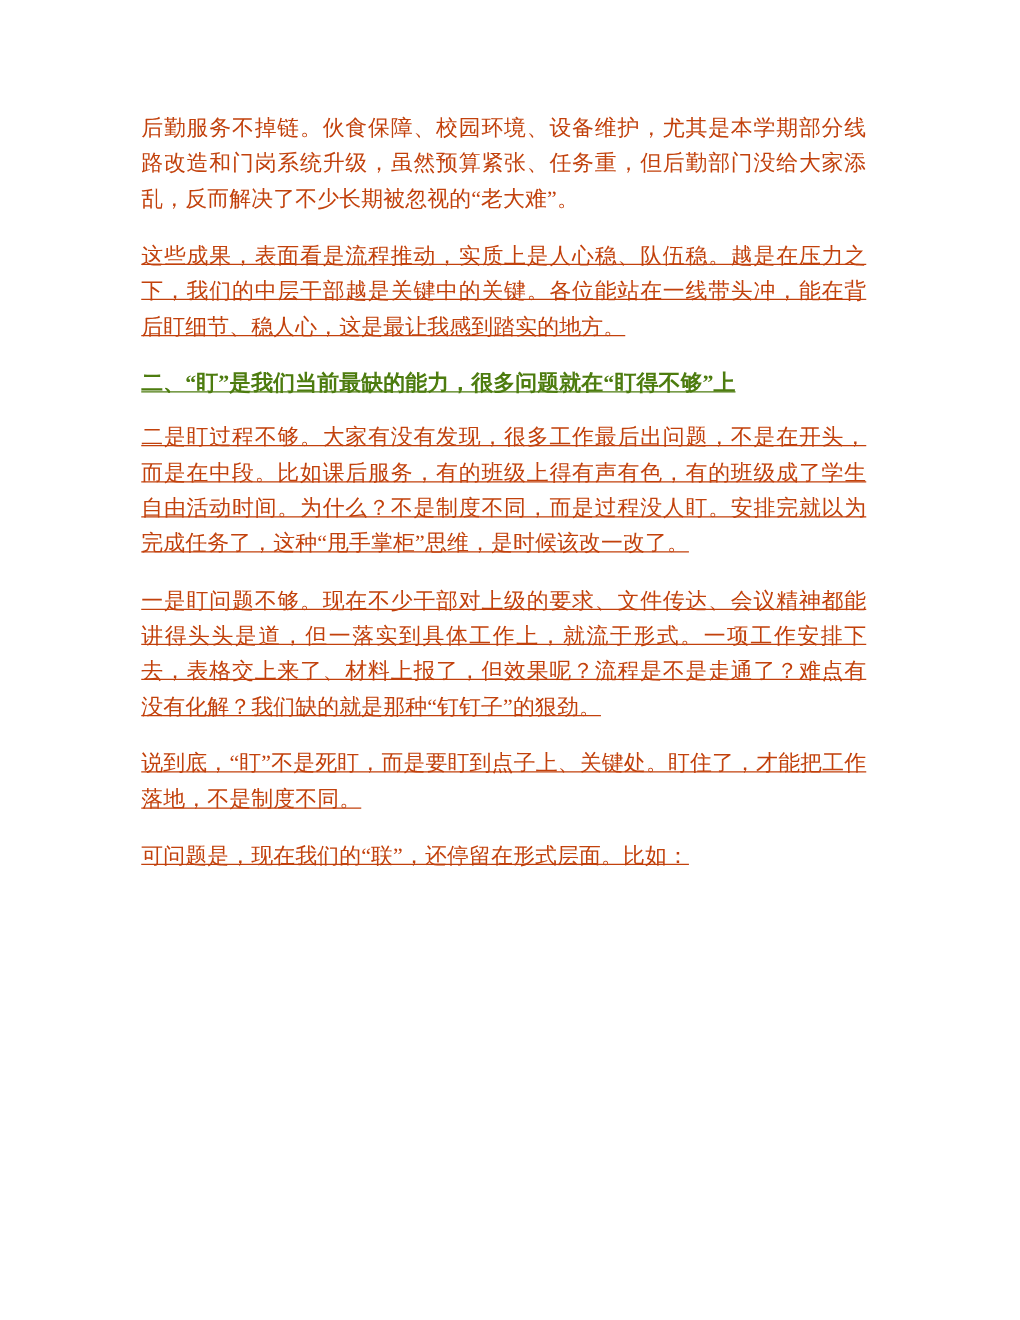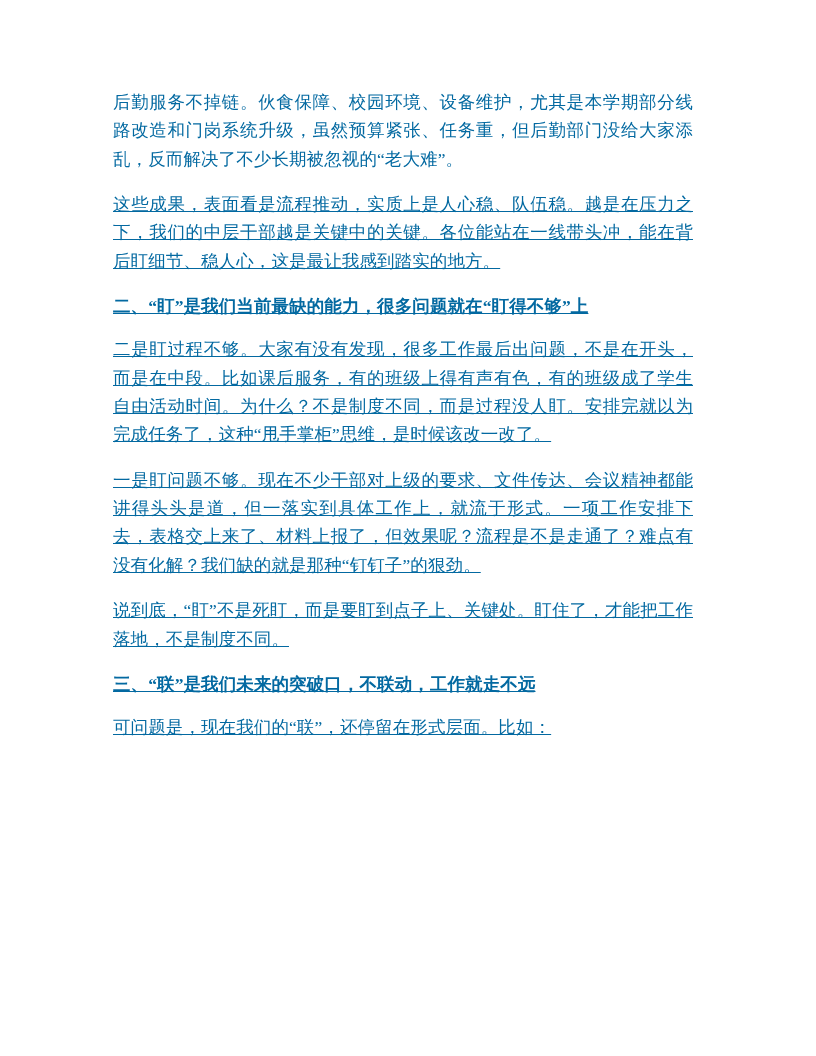--- a/index.html
+++ b/index.html
@@ -21,30 +21,30 @@
   .page-inner {
     position: absolute;
     left: 113px;
     top: 88px;
     width: 580px;
   }
   p.body-text {
     margin: 0 0 17px 0;
     font-size: 17.5px;
     line-height: 1.62;
-    color: #0369a1;
+    color: #c2410c;
     text-align: justify;
     text-justify: inter-ideograph;
     letter-spacing: 0.1px;
   }
   h2.section-heading {
     margin: 0 0 15px 0;
     font-size: 17.5px;
     line-height: 1.62;
-    color: #0369a1;
+    color: #4d7c0f;
     font-weight: bold;
     text-align: justify;
     letter-spacing: 0.1px;
   }
   .block + .block {
     margin-top: 0;
     text-decoration: underline;
   }
 </style>
 </head>
@@ -52,17 +52,16 @@
 
 <div class="page">
   <div class="page-inner">
 
     <p class="body-text block">后勤服务不掉链。伙食保障、校园环境、设备维护，尤其是本学期部分线路改造和门岗系统升级，虽然预算紧张、任务重，但后勤部门没给大家添乱，反而解决了不少长期被忽视的“老大难”。</p>
     <p class="body-text block">这些成果，表面看是流程推动，实质上是人心稳、队伍稳。越是在压力之下，我们的中层干部越是关键中的关键。各位能站在一线带头冲，能在背后盯细节、稳人心，这是最让我感到踏实的地方。</p>
     <h2 class="section-heading block">二、“盯”是我们当前最缺的能力，很多问题就在“盯得不够”上</h2>
     <p class="body-text block">二是盯过程不够。大家有没有发现，很多工作最后出问题，不是在开头，而是在中段。比如课后服务，有的班级上得有声有色，有的班级成了学生自由活动时间。为什么？不是制度不同，而是过程没人盯。安排完就以为完成任务了，这种“甩手掌柜”思维，是时候该改一改了。</p>
     <p class="body-text block">一是盯问题不够。现在不少干部对上级的要求、文件传达、会议精神都能讲得头头是道，但一落实到具体工作上，就流于形式。一项工作安排下去，表格交上来了、材料上报了，但效果呢？流程是不是走通了？难点有没有化解？我们缺的就是那种“钉钉子”的狠劲。</p>
     <p class="body-text block">说到底，“盯”不是死盯，而是要盯到点子上、关键处。盯住了，才能把工作落地，不是制度不同。</p>
-    <h2 class="section-heading block">三、“联”是我们未来的突破口，不联动，工作就走不远</h2>
     <p class="body-text block">可问题是，现在我们的“联”，还停留在形式层面。比如：</p>
 
   </div>
 </div>
 
 </body></html>

